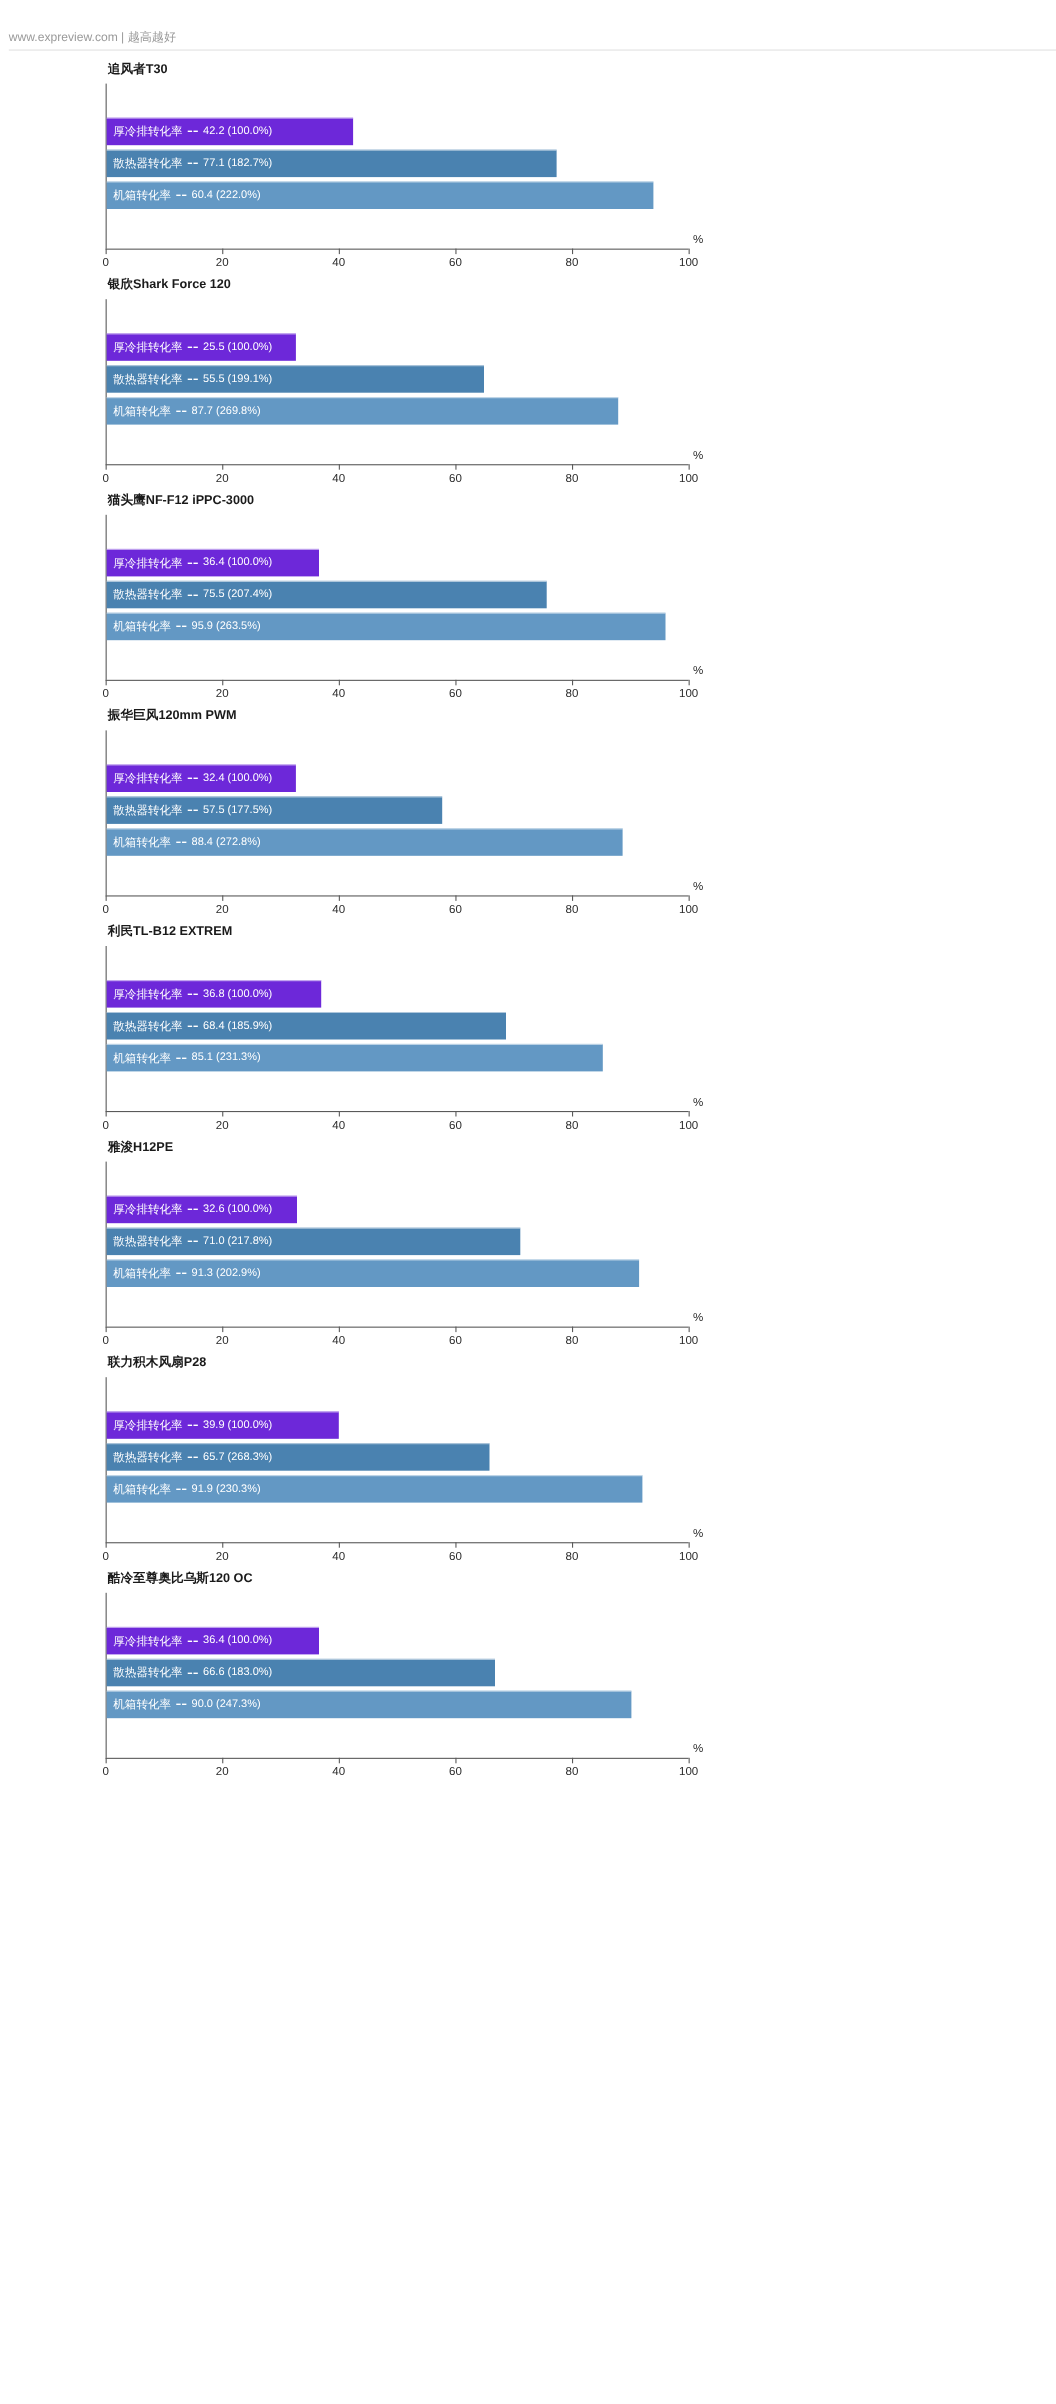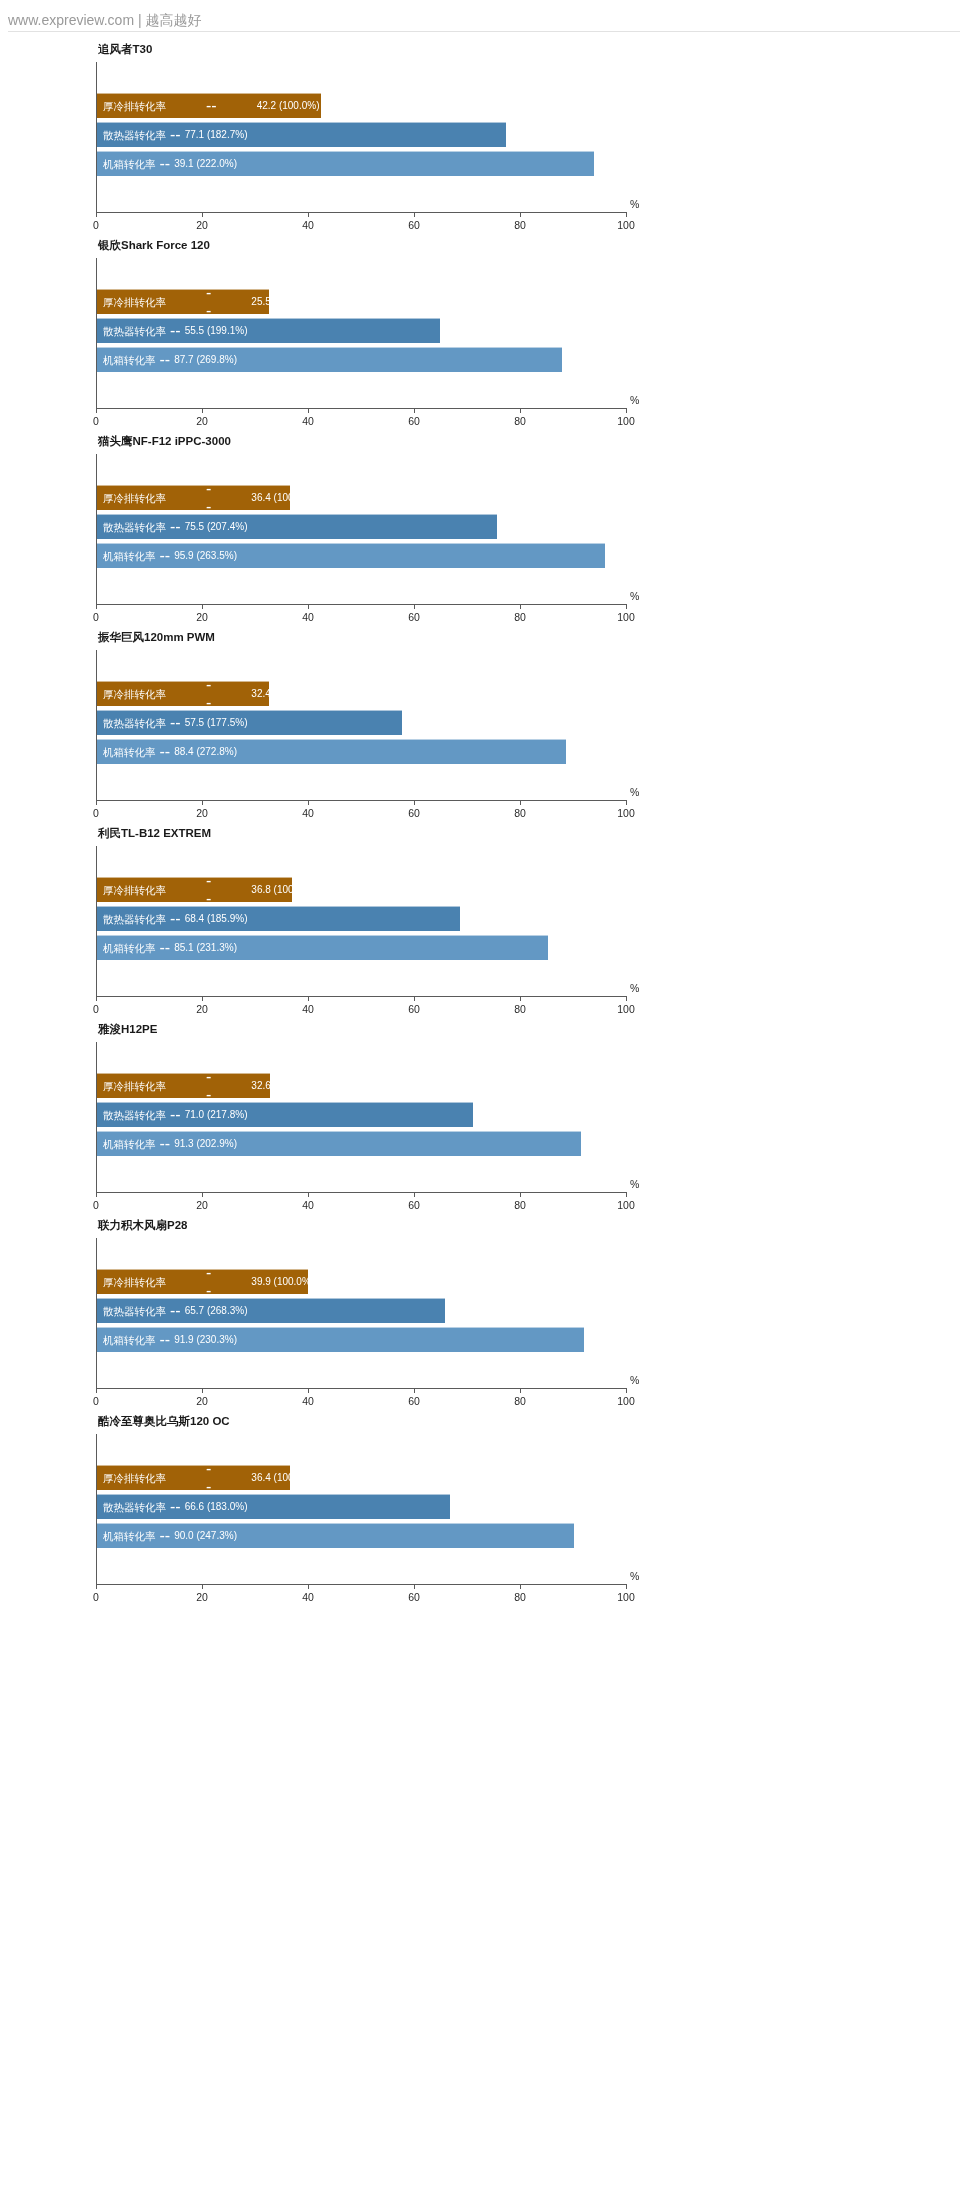--- a/index.html
+++ b/index.html
@@ -21,23 +21,23 @@
     padding: 8px 0 0 8px;
   }
   .header-title {
     font-size: 16px;
     font-weight: bold;
     color: #1b4c7e;
     letter-spacing: 0.5px;
     line-height: 20px;
   }
   .header-sub {
-    font-size: 14px;
+    font-size: 11px;
     color: #9a9a9a;
-    margin-top: 5px;
+    margin-top: 19px;
     line-height: 14px;
   }
   .header-rule {
     width: 100%;
     height: 1px;
     background: #e2e2e2;
     margin-top: 4px;
   }
 
   
@@ -104,21 +104,21 @@
     line-height: 13px;
   }
 
   .bar {
     position: absolute;
     height: 25px;
     display: flex;
     align-items: center;
     border-top: 1px solid rgba(255,255,255,0.55);
   }
-  .bar-0 { top: 31px;  background: #a16207; gap: 36px; }
+  .bar-0 { top: 31px;  background: #6d28d9; }
   .bar-1 { top: 60px;  background: #4a82b0; text-align: center; }
   .bar-2 { top: 89px;  background: #6398c4; }
 
   .bar-label {
     font-size: 10.5px;
     color: #ffffff;
     white-space: nowrap;
     padding-left: 6px;
     line-height: 14px;
   }
@@ -156,21 +156,21 @@
             <span class="bar-value">42.2 (100.0%)</span>
           </div>
           <div class="bar bar-1" style="left: 1px; width: 408.63px;">
             <span class="bar-label">散热器转化率</span>
             <span class="bar-sep">--</span>
             <span class="bar-value">77.1 (182.7%)</span>
           </div>
           <div class="bar bar-2" style="left: 1px; width: 496.61px;">
             <span class="bar-label">机箱转化率</span>
             <span class="bar-sep">--</span>
-            <span class="bar-value">39.1 (222.0%)</span>
+            <span class="bar-value">60.4 (222.0%)</span>
           </div>
           <div class="tick" style="left: 0px;"></div>
           <div class="tick-label" style="left: 0px;">0</div>
           <div class="tick" style="left: 106px;"></div>
           <div class="tick-label" style="left: 106px;">20</div>
           <div class="tick" style="left: 212px;"></div>
           <div class="tick-label" style="left: 212px;">40</div>
           <div class="tick" style="left: 318px;"></div>
           <div class="tick-label" style="left: 318px;">60</div>
           <div class="tick" style="left: 424px;"></div>

